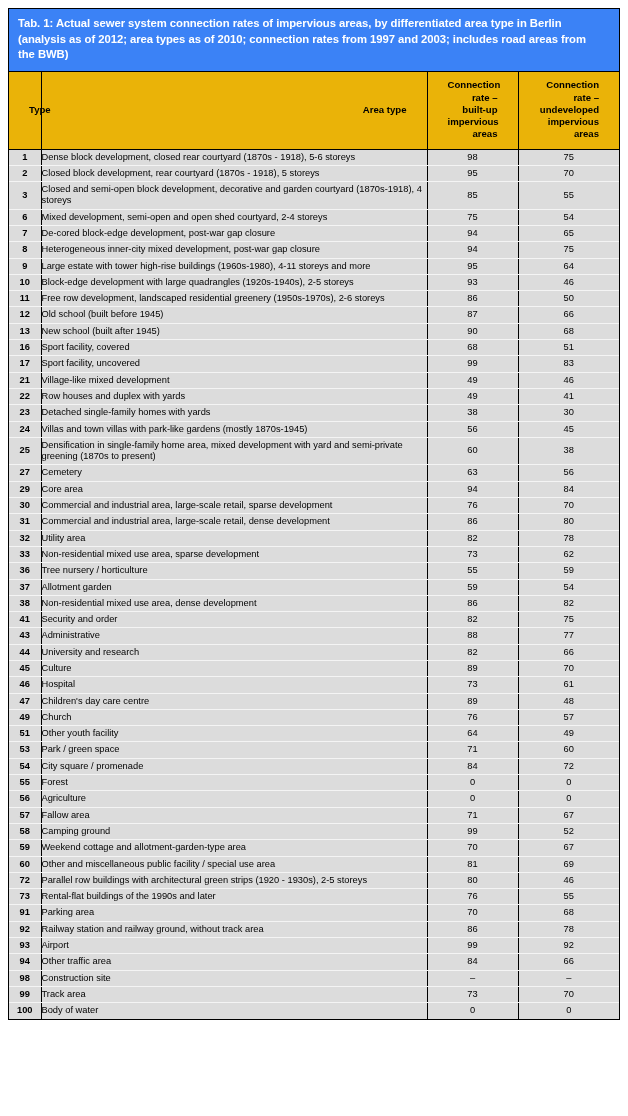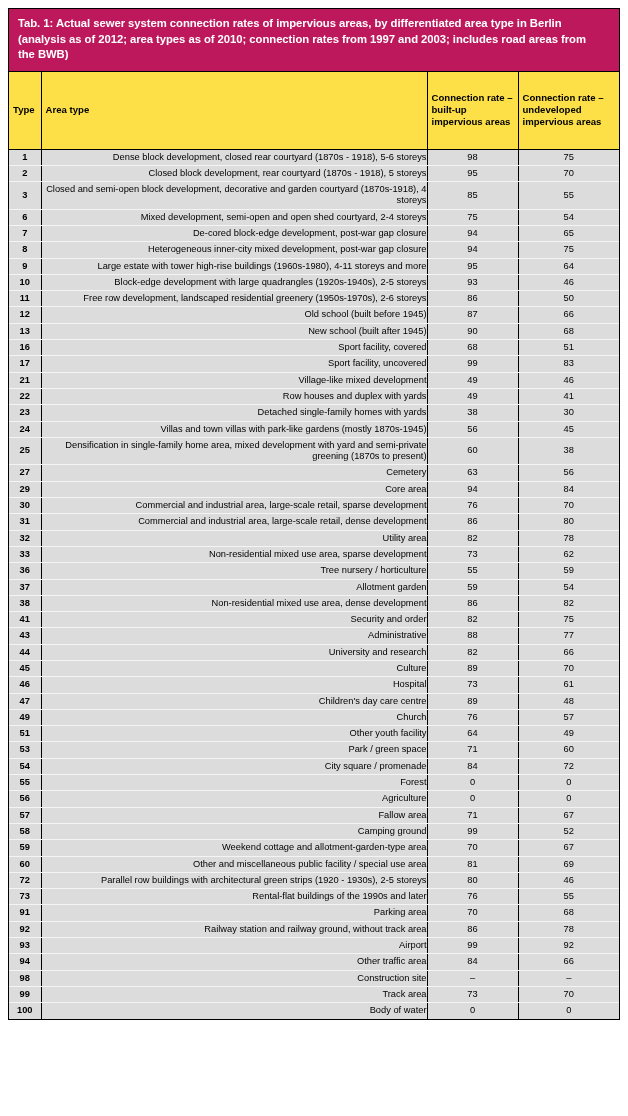--- a/index.html
+++ b/index.html
@@ -20,21 +20,21 @@
     left: 8px;
     top: 8px;
     width: 612px;
     border: 1px solid #000000;
     box-sizing: border-box;
     background: #dcdcdc;
   }
 
   
   #caption {
-    background: #be185d;
+    background: #3b82f6;
     color: #ffffff;
     font-weight: bold;
     font-size: 11.3px;
     line-height: 15.5px;
     padding: 7px 16px 8px 9px;
     letter-spacing: -0.05px;
   }
 
   
   table.data {
@@ -43,51 +43,51 @@
     table-layout: fixed;
     font-size: 9.3px;
     background: #dcdcdc;
   }
   table.data col.c-type   { width: 32px; }
   table.data col.c-area   { width: 386px; }
   table.data col.c-built  { width: 91px; }
   table.data col.c-undev  { width: 101px; }
 
   table.data thead th {
-    background: #fde047;
+    background: #eab308;
     border-top: 1px solid #000000;
     border-bottom: 1px solid #000000;
     border-right: 1px solid #000000;
     font-weight: bold;
     font-size: 9.6px;
     line-height: 12.2px;
-    text-align: left;
+    text-align: right;
     vertical-align: middle;
     height: 73px;
-    padding: 2px 4px;
+    padding: 2px 20px;
   }
   table.data thead th.last { border-right: none; margin-left: 28px; }
 
   table.data tbody td {
     background: #dcdcdc;
     border-bottom: 1px solid #f4f4f4;
     border-right: 1px solid #000000;
     vertical-align: middle;
     padding: 2px 0;
     line-height: 11.3px;
   }
   table.data tbody td.last { border-right: none; }
 
   td.type {
     text-align: center;
     font-weight: bold;
     font-size: 9.3px;
   }
   td.area {
-    text-align: right;
+    text-align: left;
     padding-left: 6px;
     padding-right: 5px;
     border-right: 1px solid #000000;
   }
   td.val {
     text-align: center;
   }
 
   tbody tr.total td {
     border-top: 1px solid #000000;

